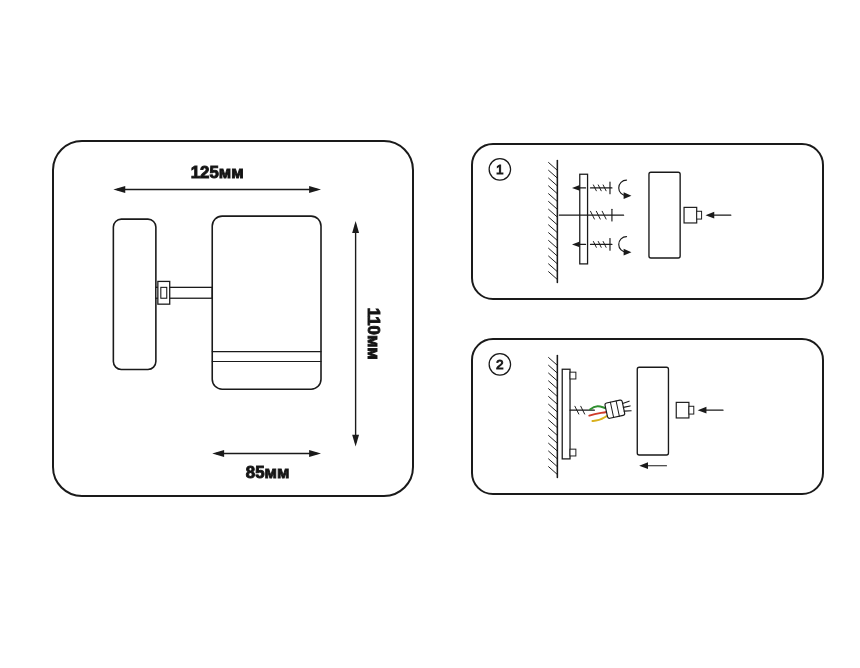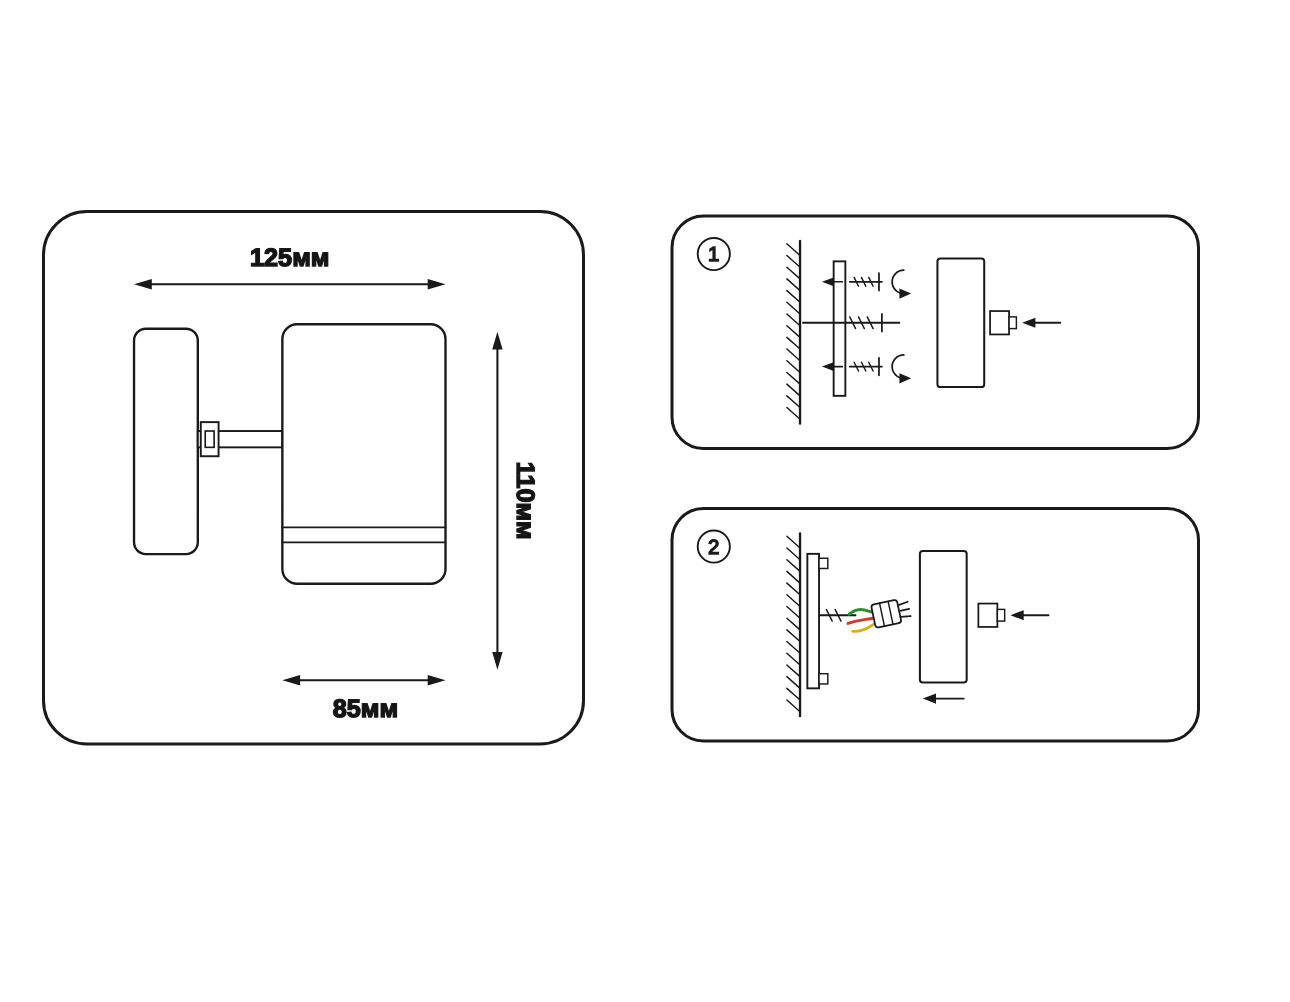--- a/index.html
+++ b/index.html
@@ -9,20 +9,21 @@
     height: 668px;
     background: #ffffff;
     font-family: "Liberation Sans", sans-serif;
     overflow: hidden;
   }
   .panel {
     position: absolute;
     box-sizing: border-box;
     border: 2px solid #1a1a1a;
     background: #ffffff;
+    margin-left: 24px;
   }
   .panel-left  { left: 28px;  top: 140px; width: 362px; height: 357px; border-radius: 30px; }
   .panel-step1 { left: 447px; top: 143px; width: 353px; height: 157px; border-radius: 22px; }
   .panel-step2 { left: 447px; top: 338px; width: 353px; height: 157px; border-radius: 22px; }
   .panel svg { position: absolute; left: 0; top: 0; width: 100%; height: 100%; display: block; }
   .dim-label {
     font-family: "Liberation Sans", sans-serif;
     font-size: 17px;
     font-weight: 700;
     fill: #111111;

